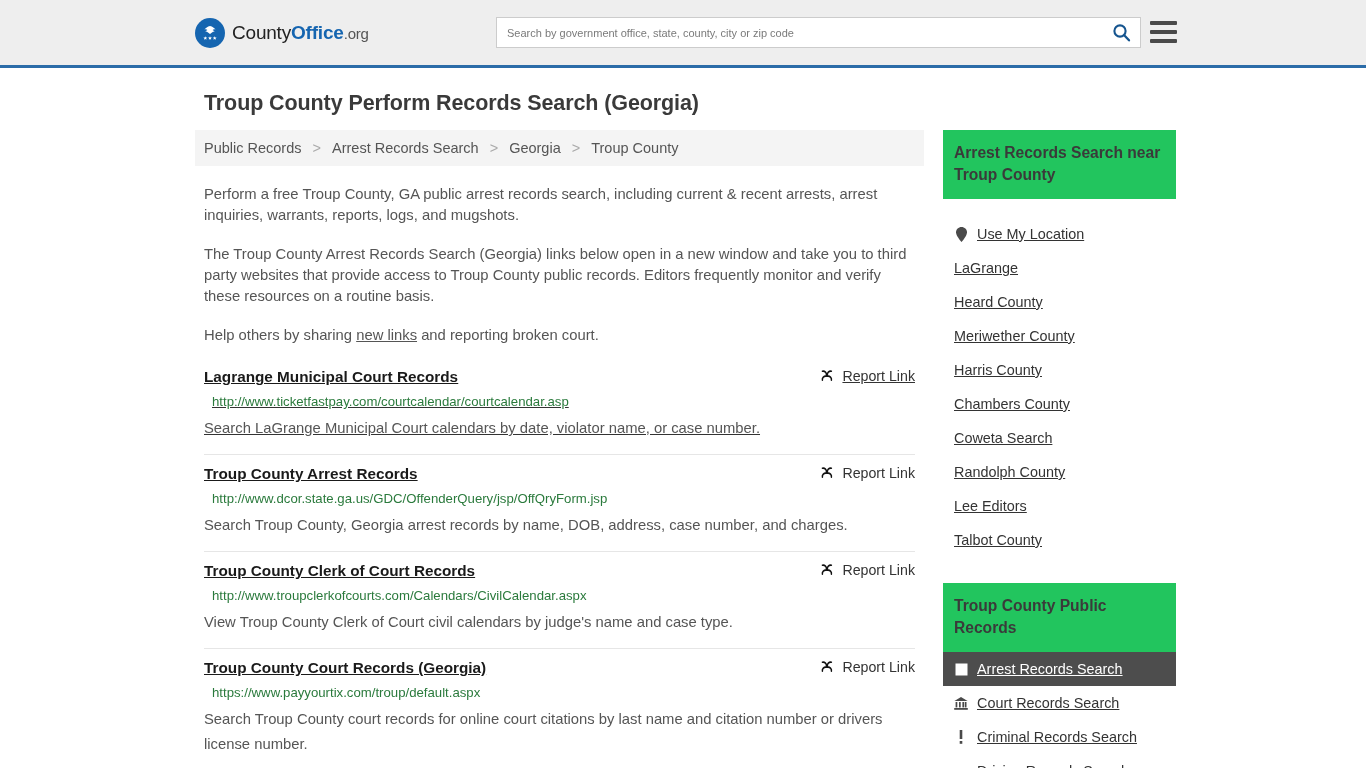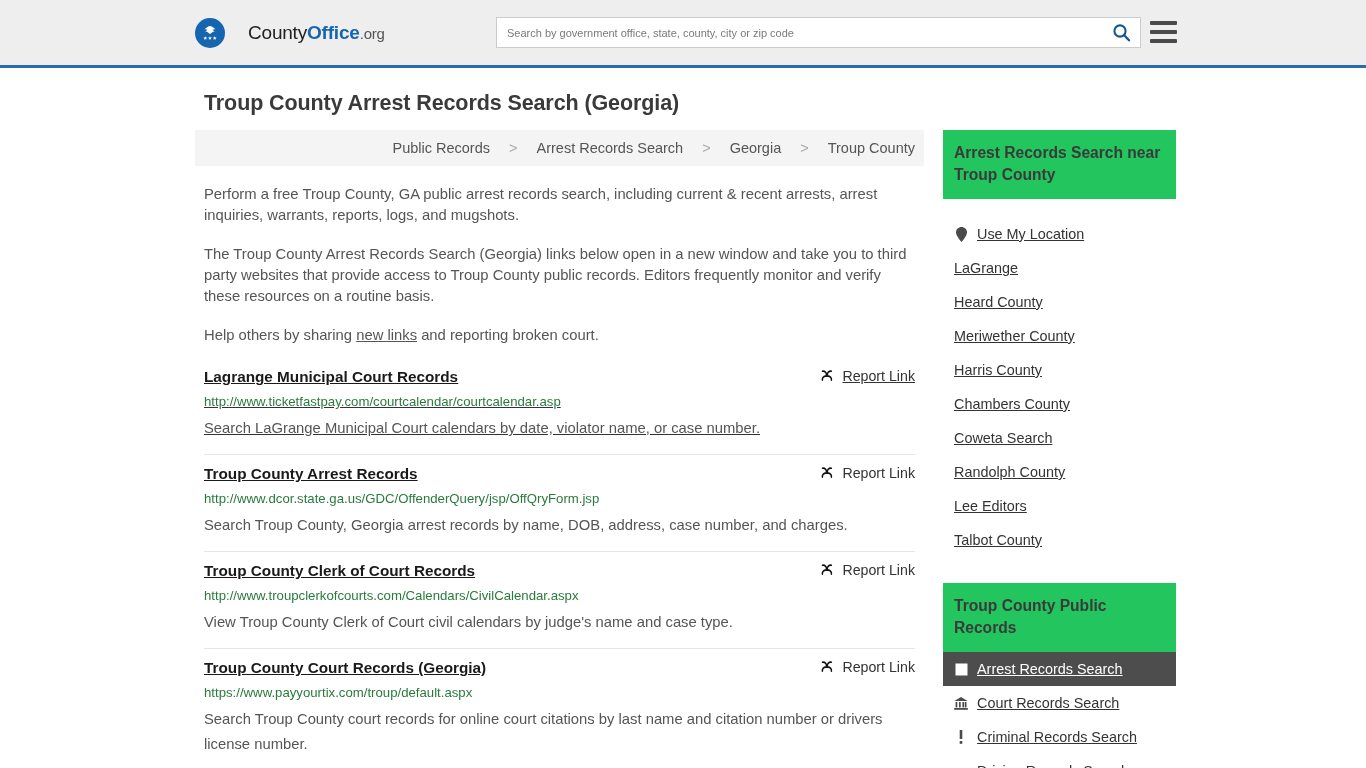--- a/index.html
+++ b/index.html
@@ -18,21 +18,21 @@
     background: #eeeeee;
     border-bottom: 3px solid #2b6ca8;
     display: flex;
     align-items: center;
     position: relative;
   }
   .logo-wrap {
     display: flex;
     align-items: center;
     margin-left: 195px;
-    gap: 23px;
+    gap: 7px;
     text-decoration: none;
   }
   .logo-mark {
     width: 30px; height: 30px;
     border-radius: 50%;
     background: #1565b0;
     display: flex;
     flex-direction: column;
     align-items: center;
     justify-content: center;
@@ -118,22 +118,21 @@
 
   
   .breadcrumb {
     background: #f4f4f4;
     padding: 10px 9px;
     font-size: 14.5px;
     color: #555555;
     display: flex;
     flex-wrap: wrap;
     align-items: center;
-    gap: 12px;
-    justify-content: flex-end;
+    gap: 4px;
   }
   .breadcrumb a {
     color: #555555;
     text-decoration: none;
   }
   .bc-sep { color: #aaaaaa; padding: 0 7px; }
 
   
   .intro {
     padding: 0 9px;
@@ -179,20 +178,21 @@
     padding-left: 18px;
   }
   .result-url {
     display: block;
     font-size: 13.2px;
     color: #2a7a3c;
     margin-top: 6px;
     line-height: 17px;
     text-decoration: none;
     word-break: break-all;
+    margin-left: 8px;
   }
   .result-desc {
     font-size: 14.8px;
     color: #555555;
     margin-top: 6px;
     line-height: 25px;
   }
 
   
   .side-box { margin-bottom: 0; }
@@ -261,21 +261,21 @@
 
   <div class="hamburger">
     <span></span>
     <span></span>
     <span></span>
   </div>
 </div>
 
 <div class="page">
 
-  <h1 class="page-title">Troup County Arrest Records Search (Georgia)</h1>
+  <h1 class="page-title">Troup County Perform Records Search (Georgia)</h1>
 
   <div class="columns">
 
     <div class="main-col">
 
       <nav class="breadcrumb">
         <a href="#">Public Records</a>
         <span class="bc-sep">&gt;</span>
         <a href="#">Arrest Records Search</a>
         <span class="bc-sep">&gt;</span>

